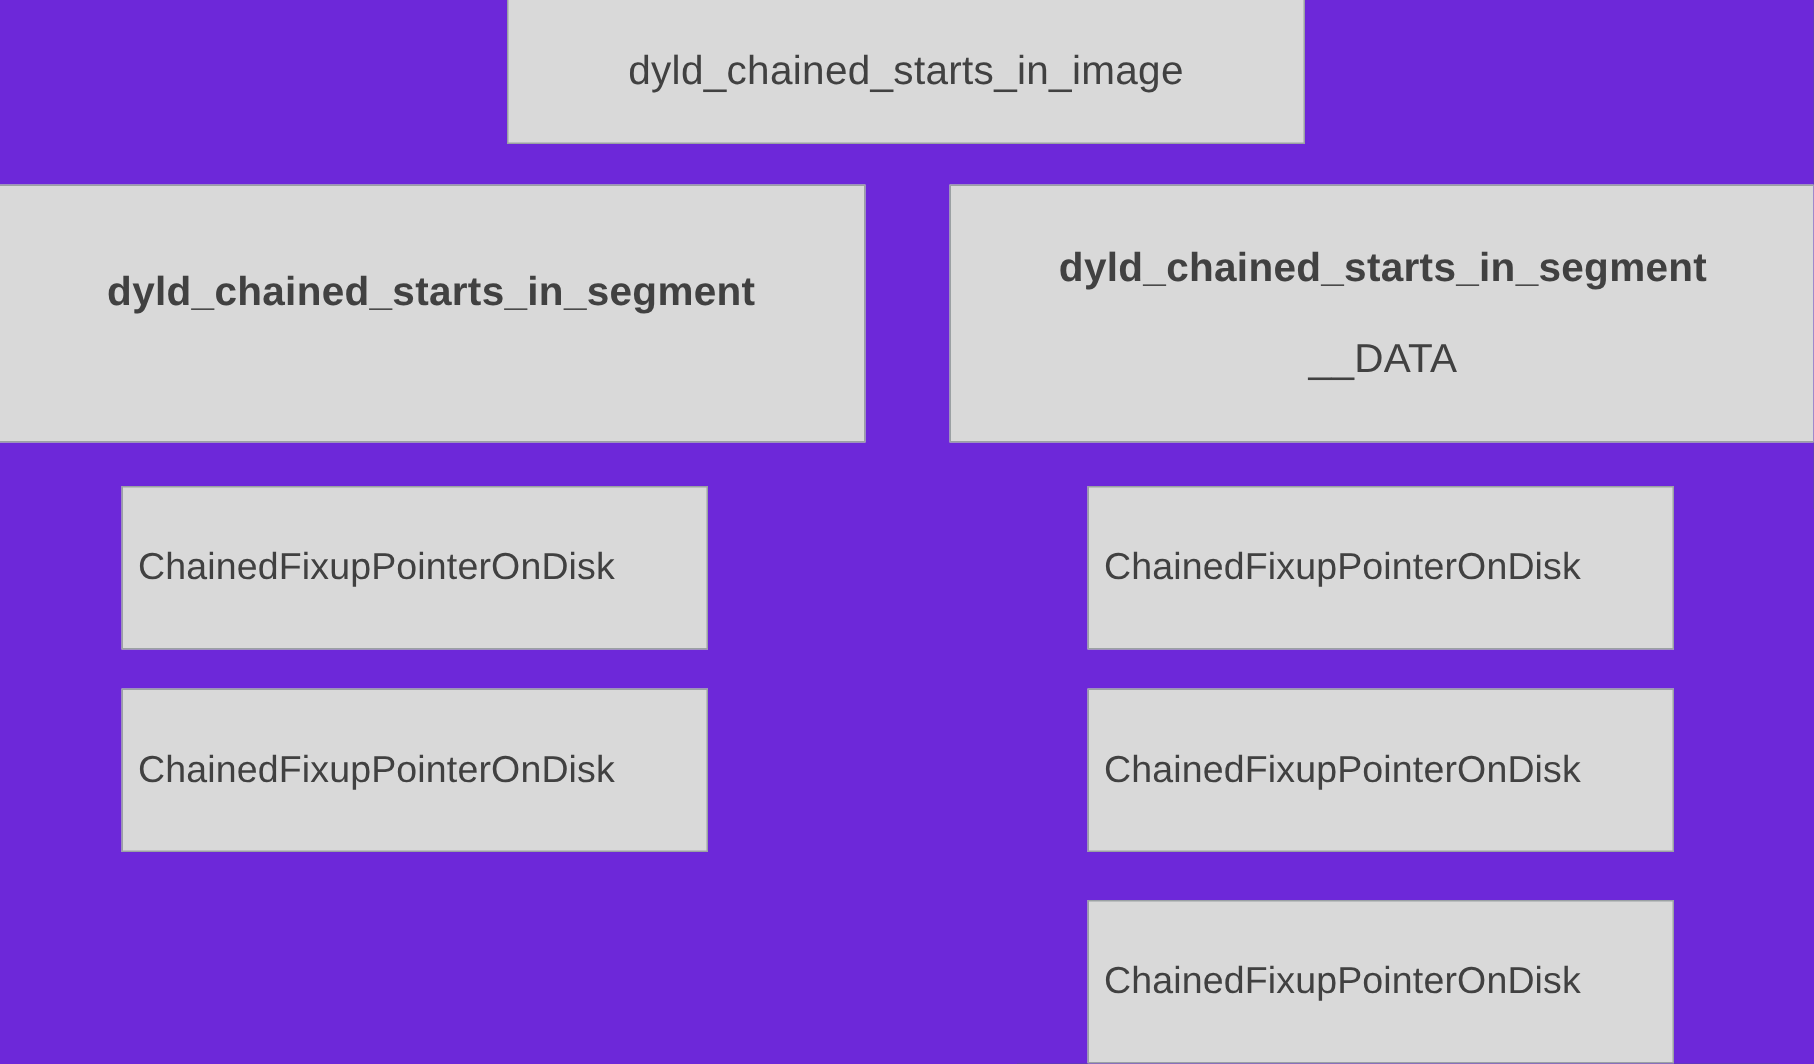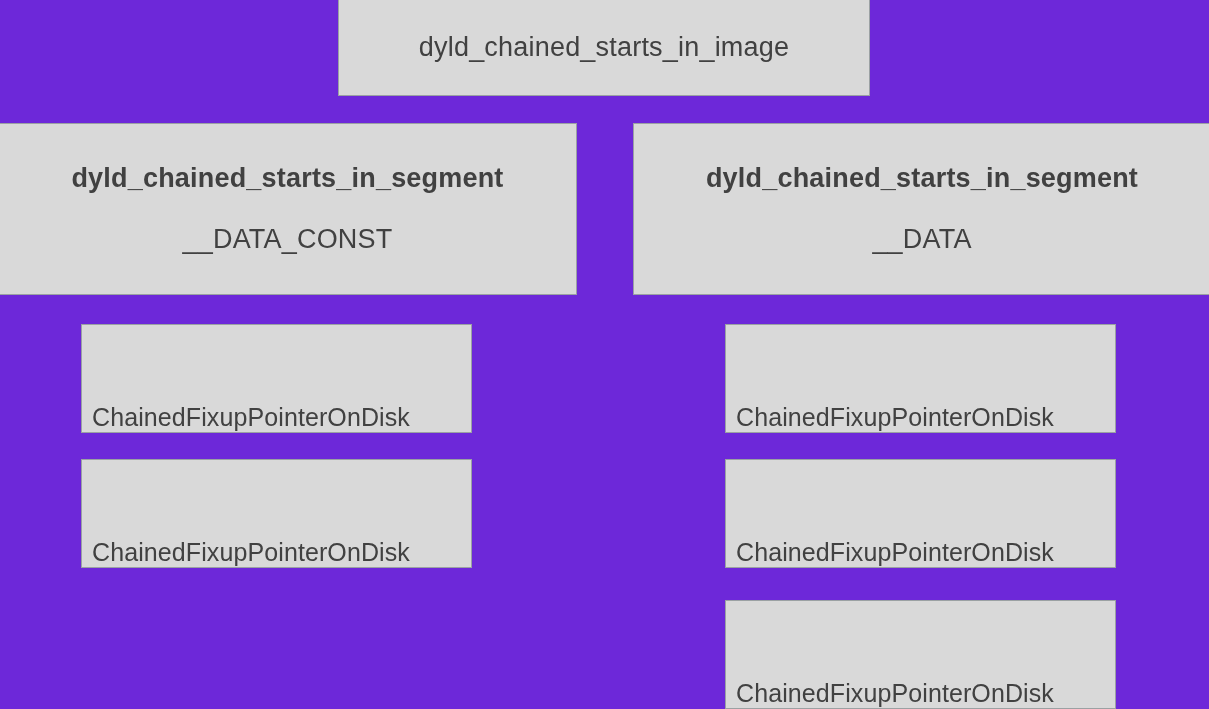--- a/index.html
+++ b/index.html
@@ -68,21 +68,20 @@
   }
   
   .node--pointer {
     width: 391px;
     height: 109px;
     align-items: flex-start;
     text-align: left;
     font-size: 25px;
     letter-spacing: 0.1px;
     padding-left: 10px;
-    justify-content: flex-end;
   }
   .node--pointer.col-left  { left: 81px; }
   .node--pointer.col-right { left: 725px; }
   .row-1 { top: 324px; }
   .row-2 { top: 459px; }
   .row-3 { top: 600px; }
   .node-label {
     display: block;
     white-space: nowrap;
   }
@@ -91,21 +90,20 @@
 <body>
 
 <div id="diagram-canvas">
 
   <div class="node node--image">
     <span class="node-label">dyld_chained_starts_in_image</span>
   </div>
 
   <div class="node node--segment seg-left">
     <span class="node-label seg-line1">dyld_chained_starts_in_segment</span>
-    <span class="node-label seg-line2">__DATA_CONST</span>
   </div>
 
   <div class="node node--segment seg-right">
     <span class="node-label seg-line1">dyld_chained_starts_in_segment</span>
     <span class="node-label seg-line2">__DATA</span>
   </div>
 
   <div class="node node--pointer col-left row-1">
     <span class="node-label">ChainedFixupPointerOnDisk</span>
   </div>

